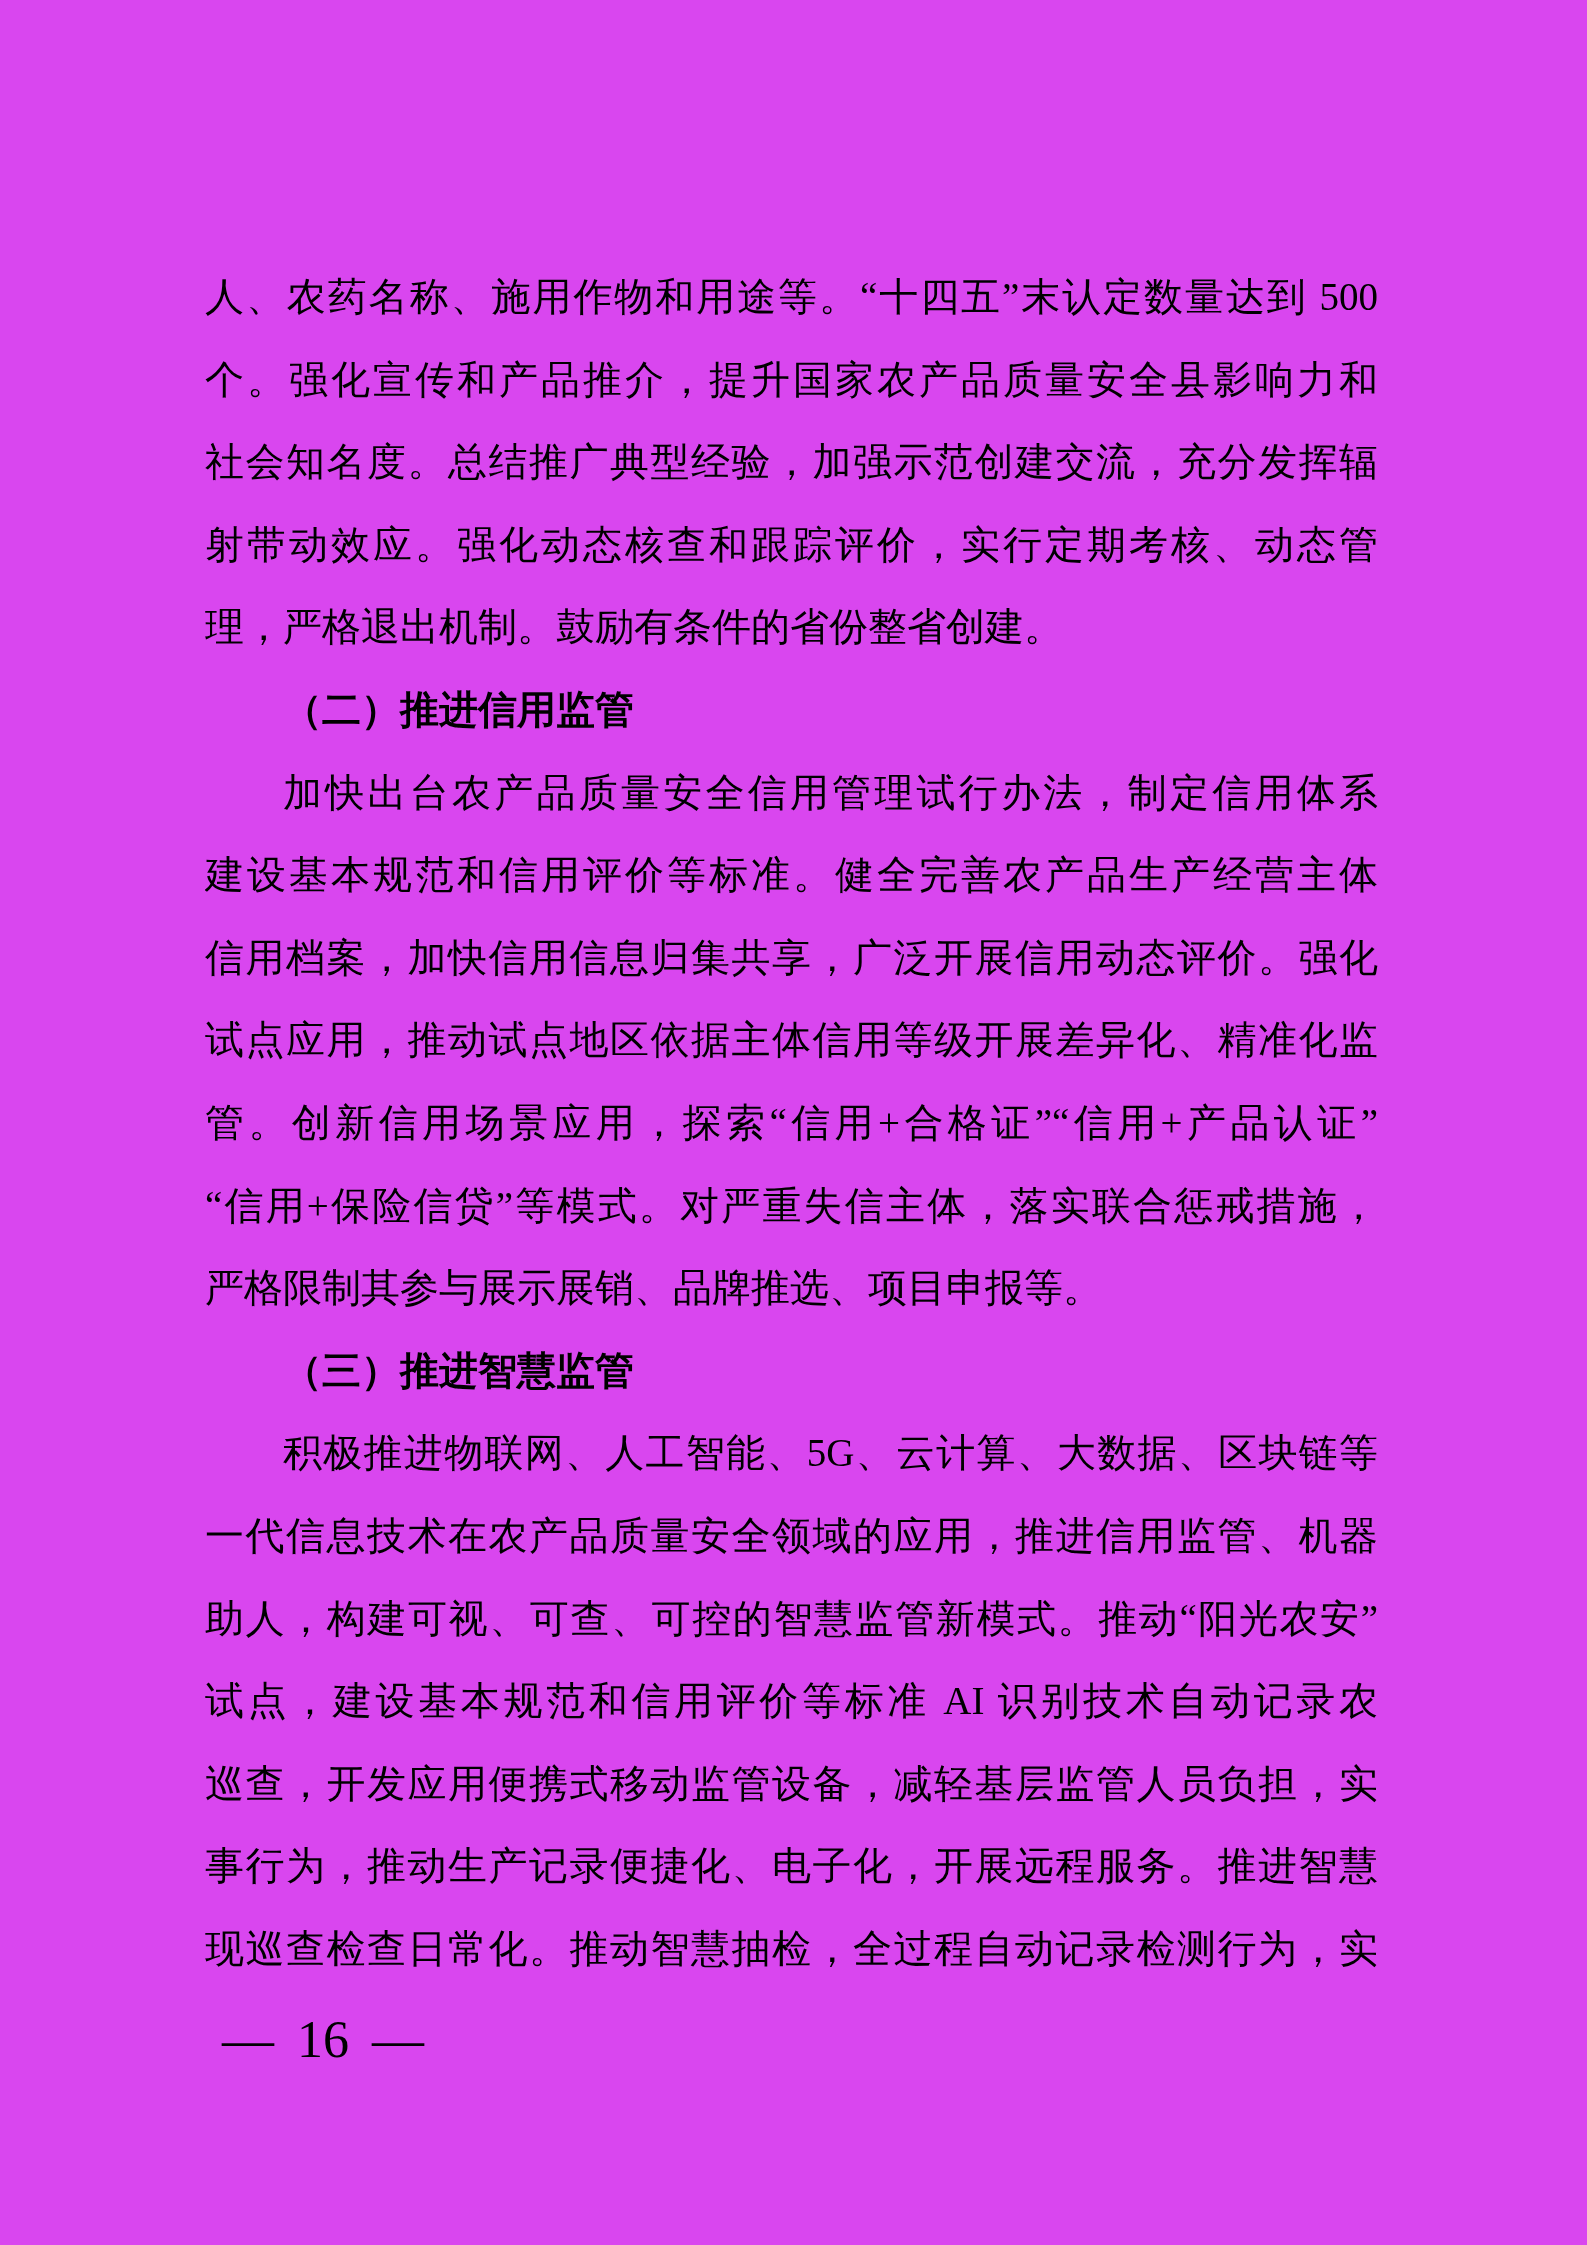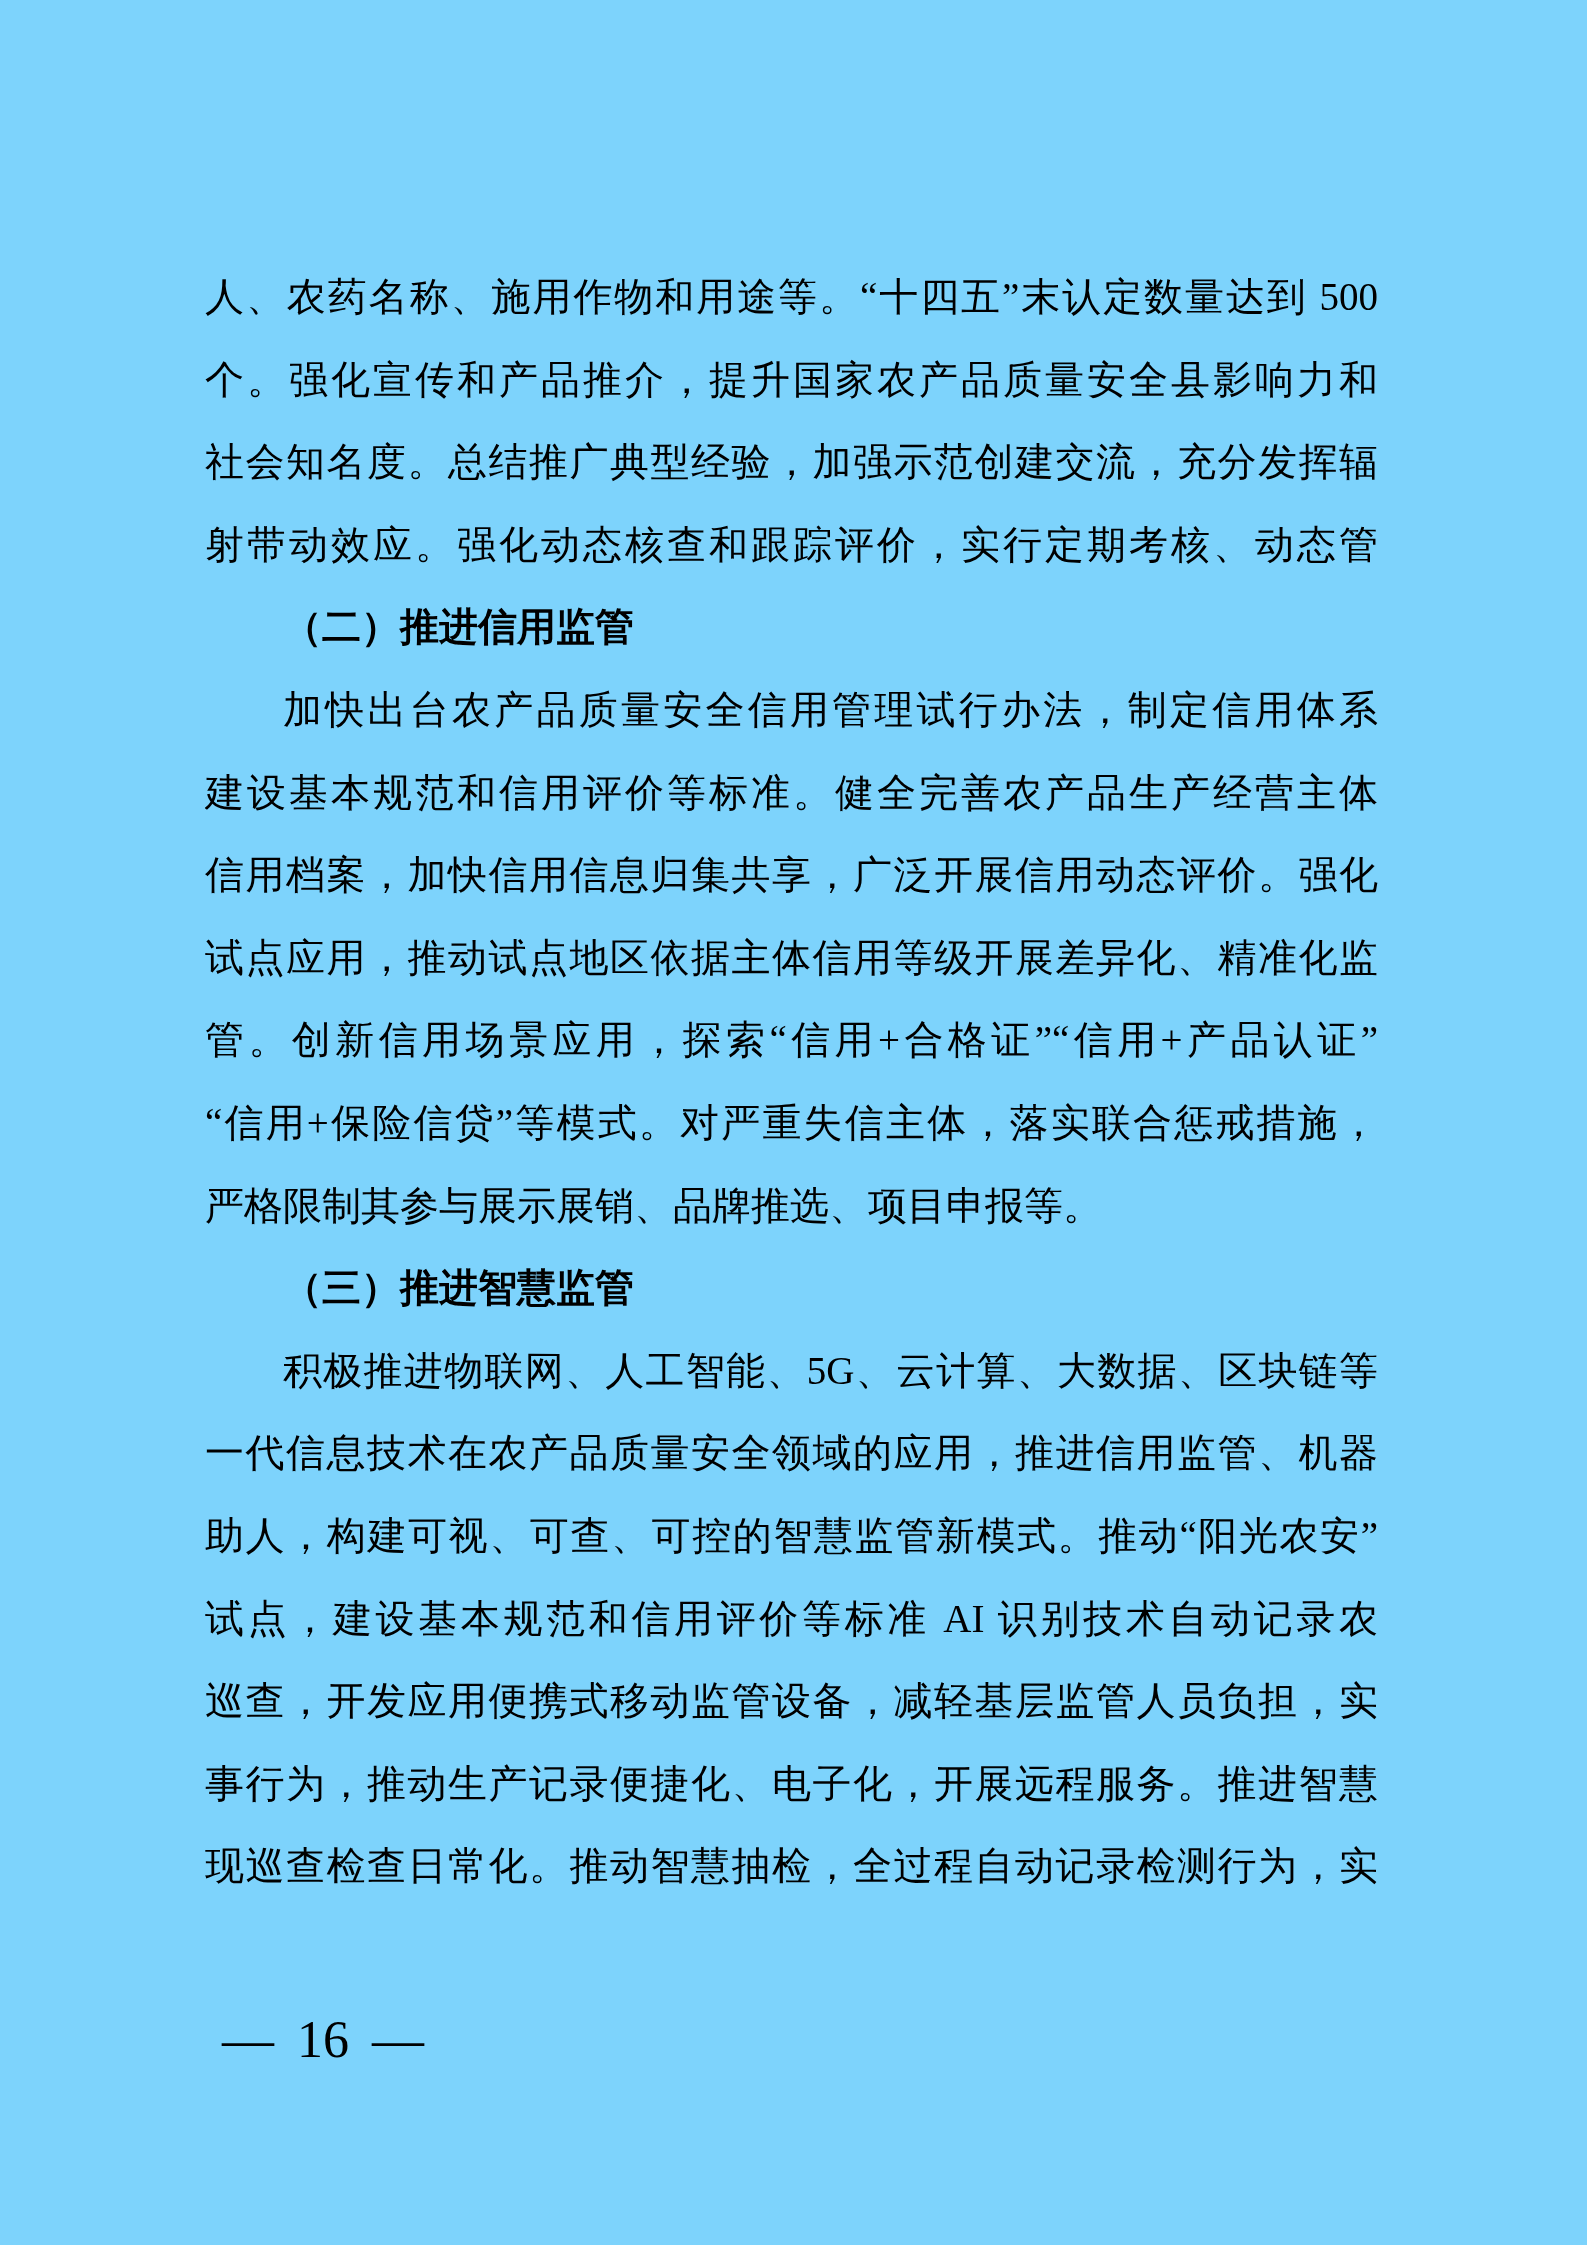--- a/index.html
+++ b/index.html
@@ -4,21 +4,21 @@
 <style>
   html, body {
     margin: 0;
     padding: 0;
     background: #ffffff;
   }
   .page {
     position: relative;
     width: 1587px;
     height: 2245px;
-    background: #7dd3fc;
+    background: #d946ef;
     color: #000000;
     font-family: "Liberation Serif", "DejaVu Serif", serif;
     overflow: hidden;
   }
   .content {
     position: absolute;
     left: 205px;
     top: 256px;
     width: 1173px;
   }
@@ -58,20 +58,21 @@
 </style>
 </head>
 <body>
 
 <div class="page">
   <div class="content">
       <div class="line justify">人、农药名称、施用作物和用途等。“十四五”末认定数量达到 500</div>
       <div class="line justify">个。强化宣传和产品推介，提升国家农产品质量安全县影响力和</div>
       <div class="line justify">社会知名度。总结推广典型经验，加强示范创建交流，充分发挥辐</div>
       <div class="line justify">射带动效应。强化动态核查和跟踪评价，实行定期考核、动态管</div>
+      <div class="line end">理，严格退出机制。鼓励有条件的省份整省创建。</div>
       <div class="line heading">（二）推进信用监管</div>
       <div class="line justify first">加快出台农产品质量安全信用管理试行办法，制定信用体系</div>
       <div class="line justify">建设基本规范和信用评价等标准。健全完善农产品生产经营主体</div>
       <div class="line justify">信用档案，加快信用信息归集共享，广泛开展信用动态评价。强化</div>
       <div class="line justify">试点应用，推动试点地区依据主体信用等级开展差异化、精准化监</div>
       <div class="line justify">管。创新信用场景应用，探索“信用+合格证”“信用+产品认证”</div>
       <div class="line justify">“信用+保险信贷”等模式。对严重失信主体，落实联合惩戒措施，</div>
       <div class="line end">严格限制其参与展示展销、品牌推选、项目申报等。</div>
       <div class="line heading">（三）推进智慧监管</div>
       <div class="line justify first">积极推进物联网、人工智能、5G、云计算、大数据、区块链等新</div>

